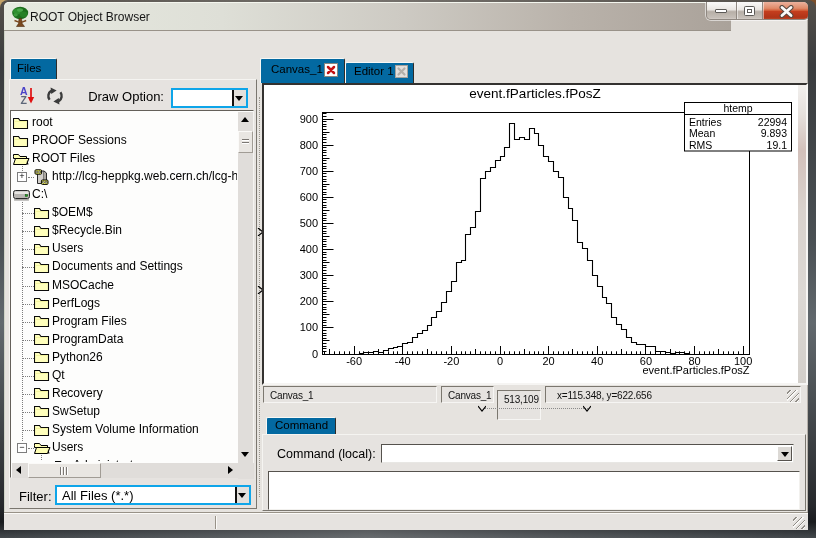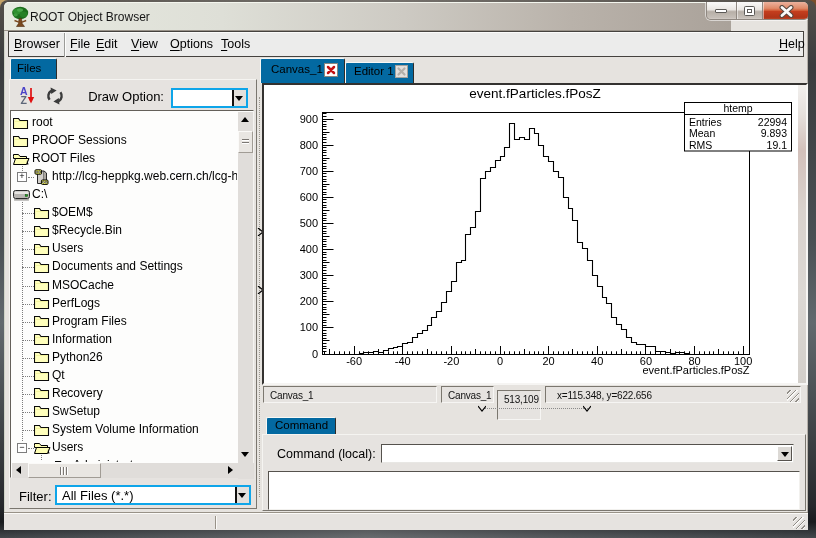--- a/index.html
+++ b/index.html
@@ -75,30 +75,20 @@
       <div class="btn close" style="width:46px">
           <svg class="abs" style="left:16px;top:3px" width="15" height="13" viewBox="0 0 15 13">
             <g stroke-linecap="round">
               <path d="M3 2.5 L12 10.5 M12 2.5 L3 10.5" stroke="#5a4a42" stroke-width="5"></path>
               <path d="M3 2.5 L12 10.5 M12 2.5 L3 10.5" stroke="#fbfbfa" stroke-width="2.8"></path>
             </g>
           </svg>
         </div>
     </div>
   </div>
-  <div class="menubar">
-    <div class="mitem" style="left:5px"><u>B</u>rowser</div>
-    <div class="msep"></div>
-    <div class="mitem" style="left:61px"><u>F</u>ile</div>
-    <div class="mitem" style="left:87px"><u>E</u>dit</div>
-    <div class="mitem" style="left:122px"><u>V</u>iew</div>
-    <div class="mitem" style="left:161px"><u>O</u>ptions</div>
-    <div class="mitem" style="left:212px"><u>T</u>ools</div>
-    <div class="mitem" style="left:770px"><u>H</u>elp</div>
-  </div>
 
   <div class="tab" style="left:6px;top:56px;width:47px;height:22px;padding:3px 0 0 6px">Files</div>
   <div class="panel-l">
 
     <div class="abs" style="left:10px;top:7px;width:16px;height:18px">
       <div class="abs" style="left:0;top:-2px;font:bold 10.5px 'Liberation Sans';color:#4a42c8">A</div>
       <div class="abs" style="left:0.5px;top:7px;font:bold 10.5px 'Liberation Sans';color:#5c6678">Z</div>
       <svg class="abs" style="left:7px;top:0px" width="8" height="18" viewBox="0 0 8 18">
           <path d="M4 1 V11" stroke="#e01010" stroke-width="1.7"></path>
           <path d="M0.8 10 H7.2 L4 16.5 Z" fill="#e01010"></path>
@@ -202,21 +192,21 @@
           <svg class="abs" style="left:23px;top:204.15999999999997px" width="16" height="13" viewBox="0 0 16 13">
             <path d="M0.5 3.5 V1.5 H5.5 L7 3.5 H14.5 V11.5 H0.5 Z" fill="#ffffbc" stroke="#0a0a0a" stroke-width="1.1"></path>
             <path d="M1.5 4.5 H13.5" stroke="#f4f49e" stroke-width="1"></path>
           </svg>
           <div class="trow" style="left:41px;top:203px">Program Files</div>
           <div class="hdot" style="left:11px;top:229px;width:12px"></div>
           <svg class="abs" style="left:23px;top:222.21999999999997px" width="16" height="13" viewBox="0 0 16 13">
             <path d="M0.5 3.5 V1.5 H5.5 L7 3.5 H14.5 V11.5 H0.5 Z" fill="#ffffbc" stroke="#0a0a0a" stroke-width="1.1"></path>
             <path d="M1.5 4.5 H13.5" stroke="#f4f49e" stroke-width="1"></path>
           </svg>
-          <div class="trow" style="left:41px;top:221px">Information</div>
+          <div class="trow" style="left:41px;top:221px">ProgramData</div>
           <div class="hdot" style="left:11px;top:247px;width:12px"></div>
           <svg class="abs" style="left:23px;top:240.27999999999997px" width="16" height="13" viewBox="0 0 16 13">
             <path d="M0.5 3.5 V1.5 H5.5 L7 3.5 H14.5 V11.5 H0.5 Z" fill="#ffffbc" stroke="#0a0a0a" stroke-width="1.1"></path>
             <path d="M1.5 4.5 H13.5" stroke="#f4f49e" stroke-width="1"></path>
           </svg>
           <div class="trow" style="left:41px;top:239px">Python26</div>
           <div class="hdot" style="left:11px;top:265px;width:12px"></div>
           <svg class="abs" style="left:23px;top:258.34px" width="16" height="13" viewBox="0 0 16 13">
             <path d="M0.5 3.5 V1.5 H5.5 L7 3.5 H14.5 V11.5 H0.5 Z" fill="#ffffbc" stroke="#0a0a0a" stroke-width="1.1"></path>
             <path d="M1.5 4.5 H13.5" stroke="#f4f49e" stroke-width="1"></path>

